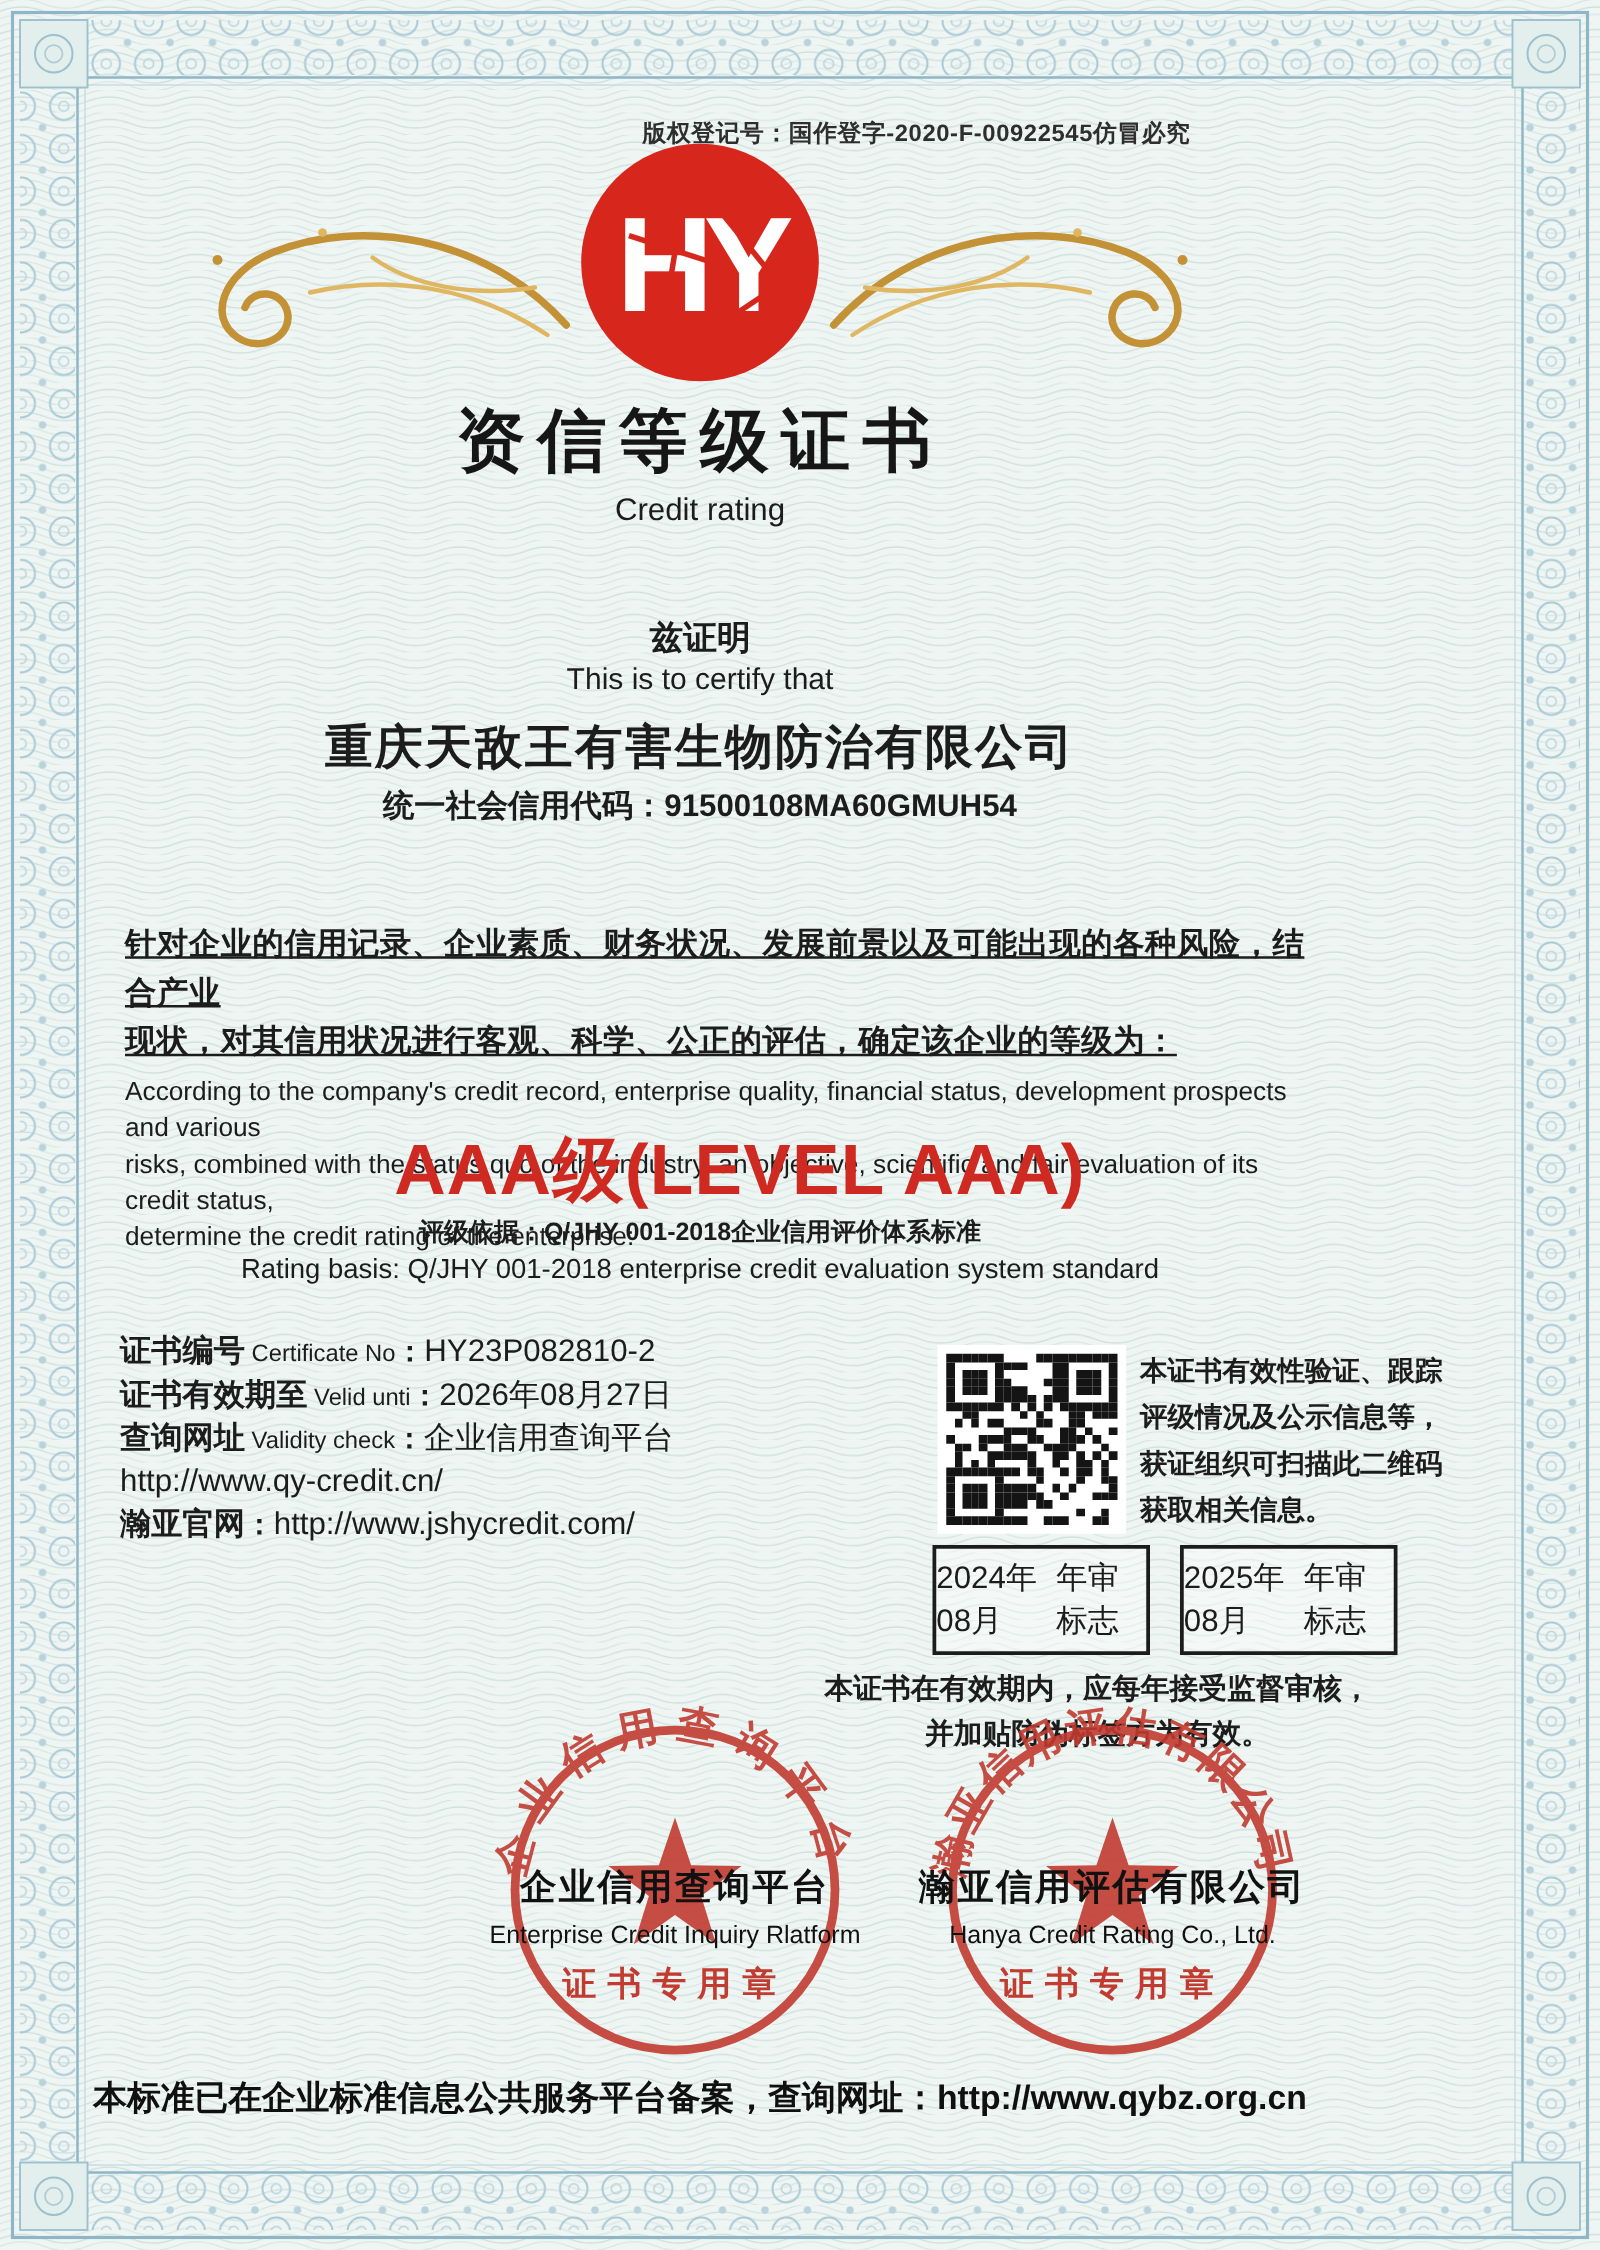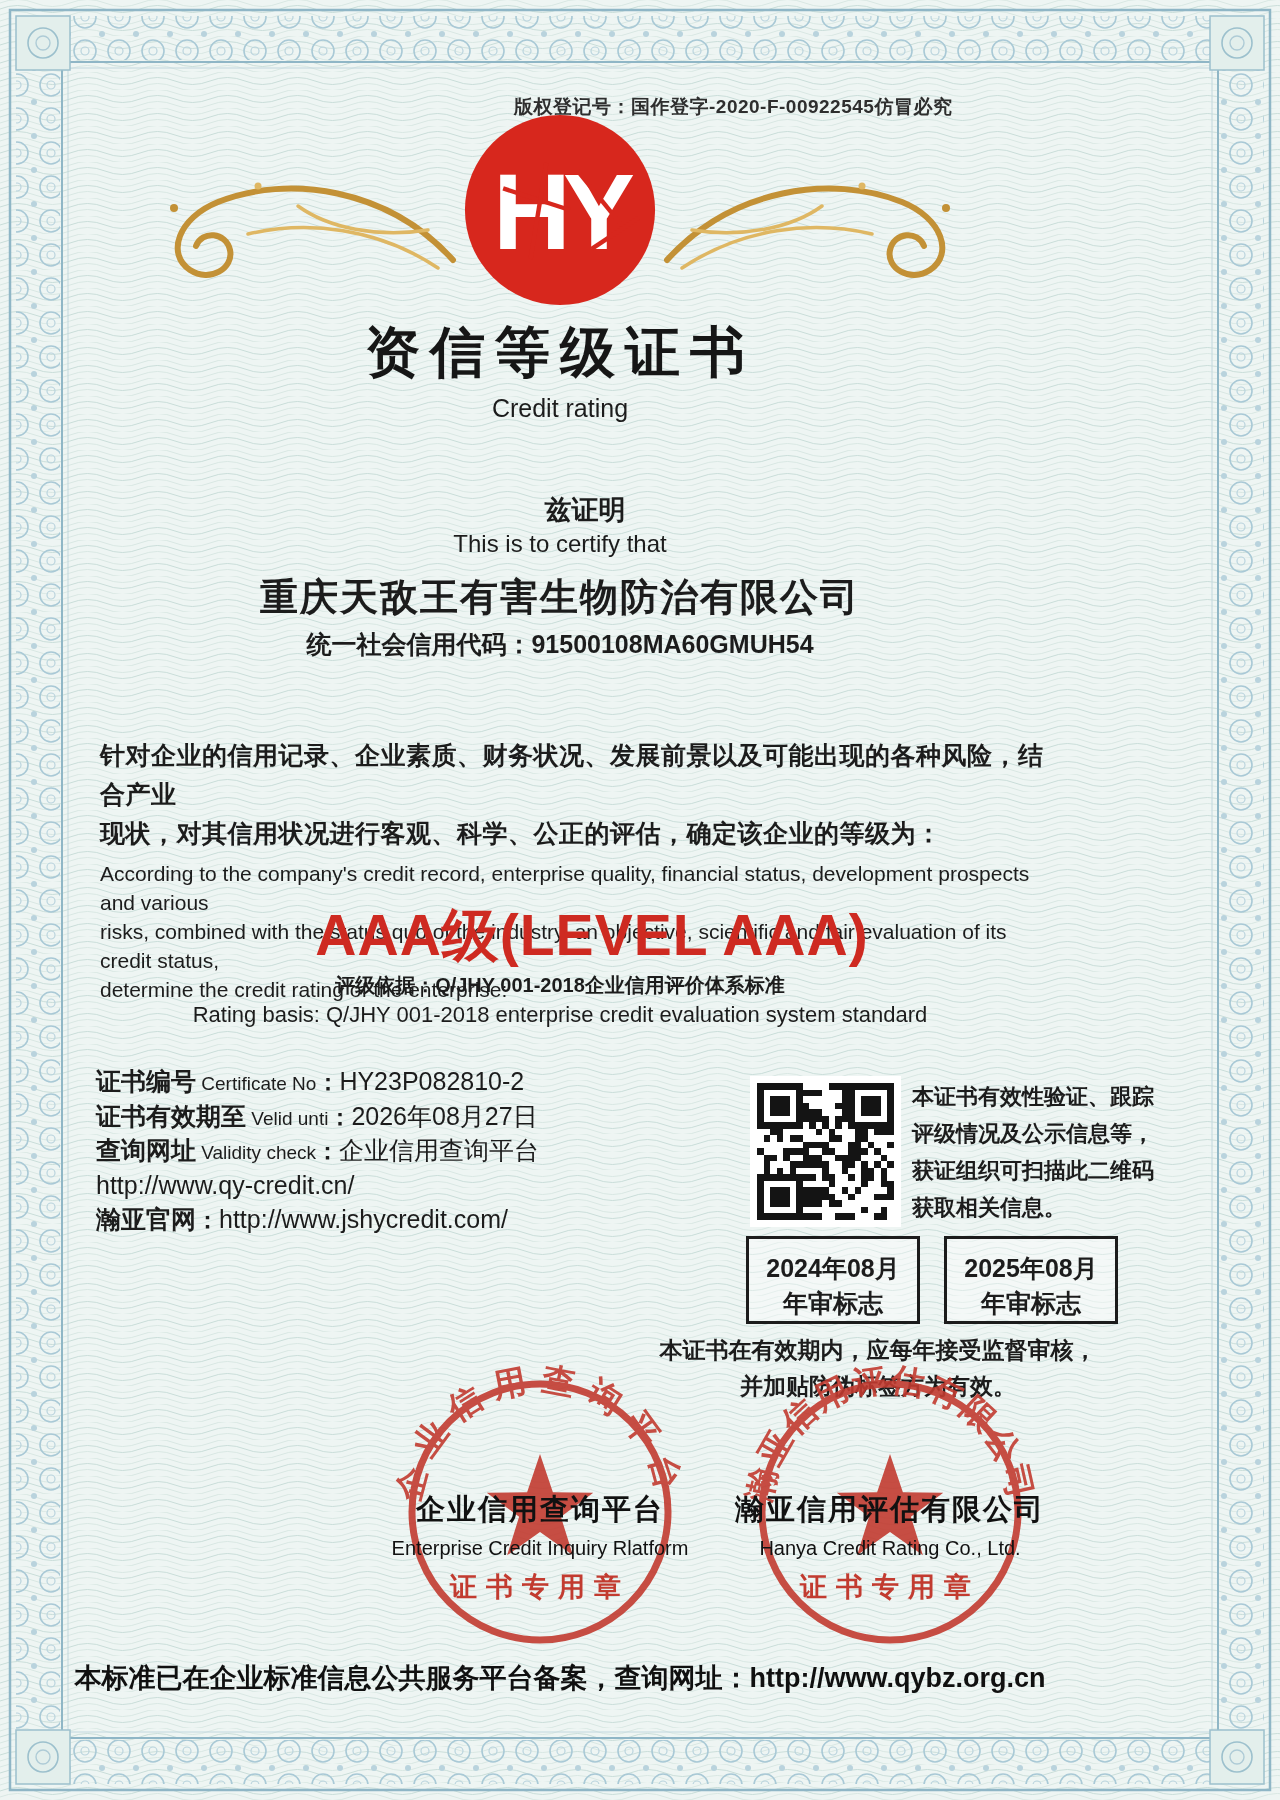--- a/index.html
+++ b/index.html
@@ -14,28 +14,28 @@
 
   .copyright{top:94px;left:514px;font-size:19px;font-weight:600;color:#2e2e2e;letter-spacing:.5px;}
 
   .logo{top:112px;left:462px;width:196px;height:196px;}
   .flourish{top:168px;width:320px;height:128px;}
   .flourish.fl-left{left:138px;}
   .flourish.fl-right{left:662px;}
 
   .title-zh{top:316px;font-size:55px;font-weight:700;letter-spacing:10px;color:#161616;}
   .title-en{top:394px;font-size:25px;font-weight:500;}
-  .certify-zh{top:492px;font-size:27px;font-weight:600;padding-left:25px;}
+  .certify-zh{top:492px;font-size:27px;font-weight:600;}
   .certify-en{top:530px;font-size:24px;font-weight:500;}
   .company-name{top:572px;font-size:38px;font-weight:800;letter-spacing:2px;}
   .code-line{top:628px;font-size:25px;font-weight:600;}
   .addr-line{top:662px;font-size:25px;font-weight:600;}
 
   .statement{top:736px;left:100px;width:948px;text-align:left;}
-  .st-zh{font-size:25px;line-height:39px;font-weight:650;letter-spacing:.5px;}
+  .st-zh{font-size:25px;line-height:39px;font-weight:650;letter-spacing:.5px;text-decoration:underline;}
   .st-en{font-size:21px;line-height:29px;font-weight:500;margin-top:6px;}
 
   .rating-level{top:898px;font-size:57px;font-weight:900;letter-spacing:1px;padding-left:32px;}
   .basis-zh{top:972px;font-size:20px;font-weight:600;}
   .basis-en{top:1002px;font-size:22px;font-weight:500;}
 
   .details{top:1066px;left:96px;width:560px;text-align:left;}
   .detail-row{line-height:31.5px;white-space:nowrap;}
   .dzh{font-size:25px;font-weight:700;}
   .den{font-size:19px;font-weight:500;}
@@ -44,22 +44,22 @@
   .dzh:empty,.den:empty,.dsep:empty{display:none;}
 
   .qr{top:1076px;left:750px;background:#ffffff;padding:7px;}
   .qr-grid{display:grid;grid-template-columns:repeat(21,6.5px);grid-auto-rows:6.5px;}
   .qm.on{background:#141414;}
 
   .qr-info{top:1078px;left:912px;width:252px;text-align:left;font-size:22px;line-height:37px;font-weight:600;}
 
   .badges{top:1236px;left:746px;display:flex;gap:24px;}
   .badge{width:168px;height:82px;border:3px solid #1c1c1c;background:rgba(255,255,255,.35);
-    display:flex;flex-direction:column;justify-content:flex-end;align-items:center;
-    font-size:25px;line-height:35px;font-weight:700;}
+    display:flex;flex-direction:row;justify-content:flex-end;align-items:center;
+    font-size:25px;line-height:35px;font-weight:400;}
 
   .notice{top:1332px;left:648px;width:460px;text-align:center;font-size:23px;line-height:36px;font-weight:600;}
 
   .seal{width:300px;height:300px;z-index:2;opacity:.9;}
   .seal.s-left{left:390px;top:1362px;}
   .seal.s-right{left:740px;top:1362px;}
 
   .org{width:380px;text-align:center;z-index:3;top:1490px;}
   .org.o-left{left:350px;}
   .org.o-right{left:700px;}

